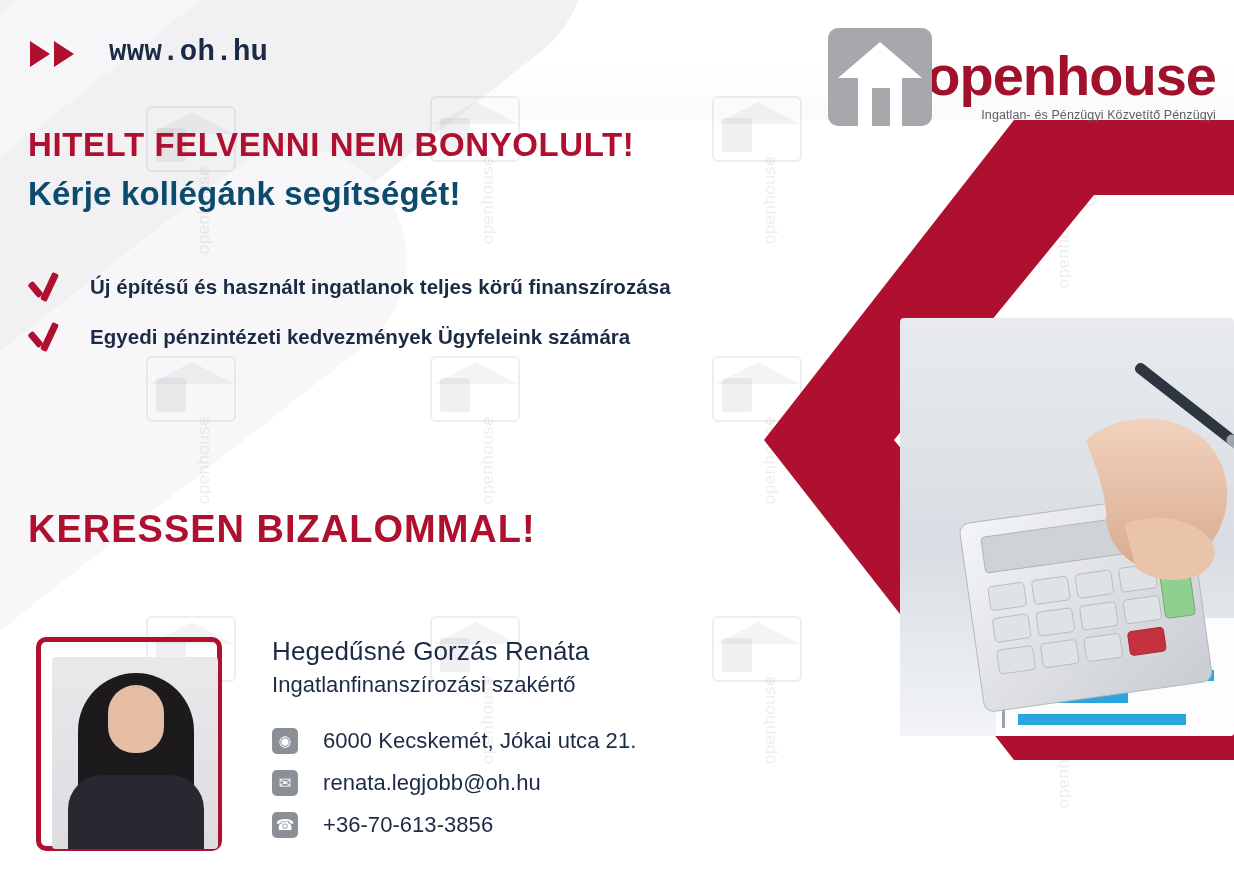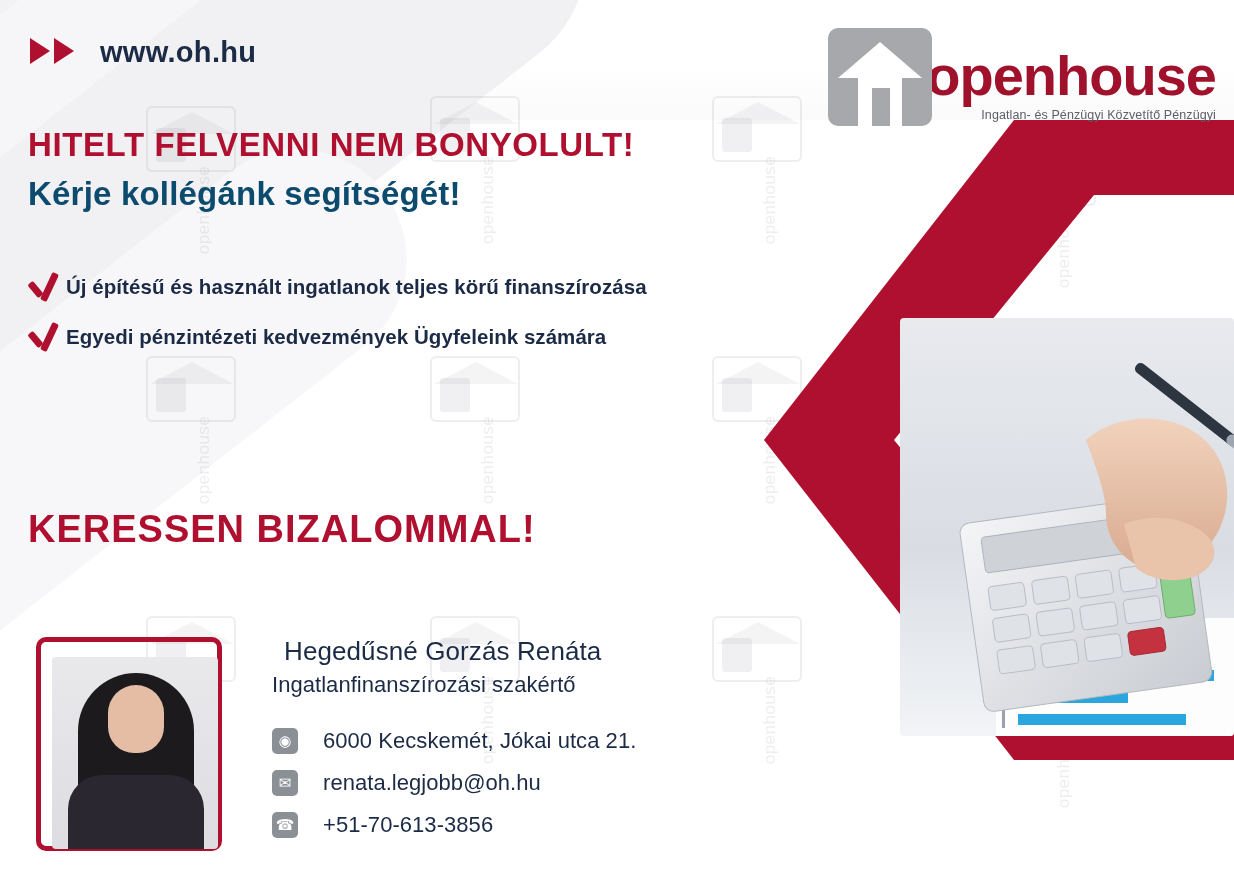--- a/index.html
+++ b/index.html
@@ -97,23 +97,24 @@
     position: absolute;
     z-index: 3;
     overflow: hidden;
   }
 
   
   .url-row {
     position: absolute;
     left: 30px; top: 36px;
     display: flex;
-    align-items: flex-start;
-    gap: 18px;
-    z-index: 5;
+    align-items: flex-end;
+    gap: 27px;
+    z-index: 5;
+    font-family: Liberation Mono, monospace;
   }
   .url-arrows { display:flex; align-items:center; }
   .url-text {
     font-size: 29px;
     font-weight: bold;
     color: #1b2a45;
     letter-spacing: .3px;
   }
 
   .logo {
@@ -192,21 +193,21 @@
   
   .bullets {
     position: absolute;
     left: 28px; top: 262px;
     z-index: 5;
     width: 880px;
   }
   .bullet {
     display: flex;
     align-items: center;
-    gap: 4px;
+    gap: 28px;
     height: 50px;
   }
   .check {
     flex: 0 0 auto;
     width: 34px; height: 30px;
     position: relative;
   }
   .check:before, .check:after {
     content: "";
     position: absolute;
@@ -283,21 +284,20 @@
 
   .agent-info {
     position: absolute;
     left: 272px; top: 636px;
     z-index: 5;
   }
   .agent-name {
     font-size: 26px;
     color: #1b2a45;
     letter-spacing: .1px;
-    margin-left: 12px;
   }
   .agent-role {
     font-size: 22px;
     color: #1b2a45;
     margin-top: 5px;
     letter-spacing: .05px;
   }
   .contact-list { margin-top: 22px; }
   .contact-row {
     display: flex;
@@ -492,18 +492,18 @@
       <div class="contact-row">
         <span class="c-icon">◉</span>
         <span class="contact-text">6000 Kecskemét, Jókai utca 21.</span>
       </div>
       <div class="contact-row">
         <span class="c-icon">✉</span>
         <span class="contact-text">renata.legjobb@oh.hu</span>
       </div>
       <div class="contact-row">
         <span class="c-icon">☎</span>
-        <span class="contact-text">+51-70-613-3856</span>
+        <span class="contact-text">+36-70-613-3856</span>
       </div>
     </div>
   </div>
 
 </div>
 
 </body></html>

